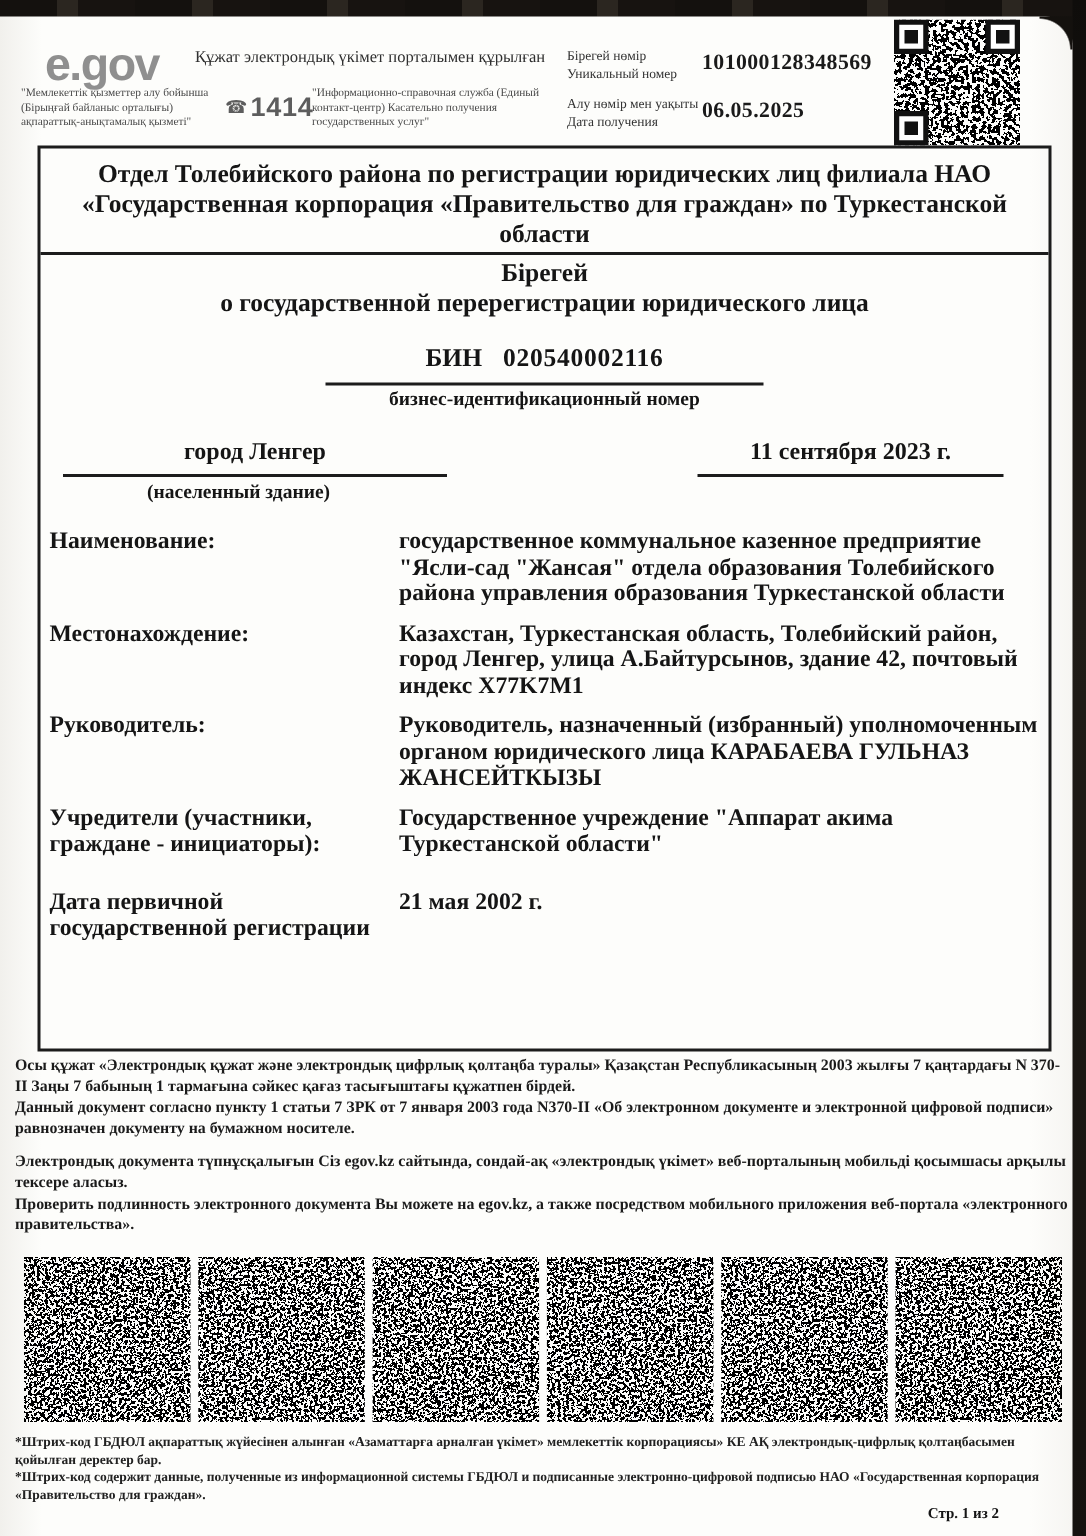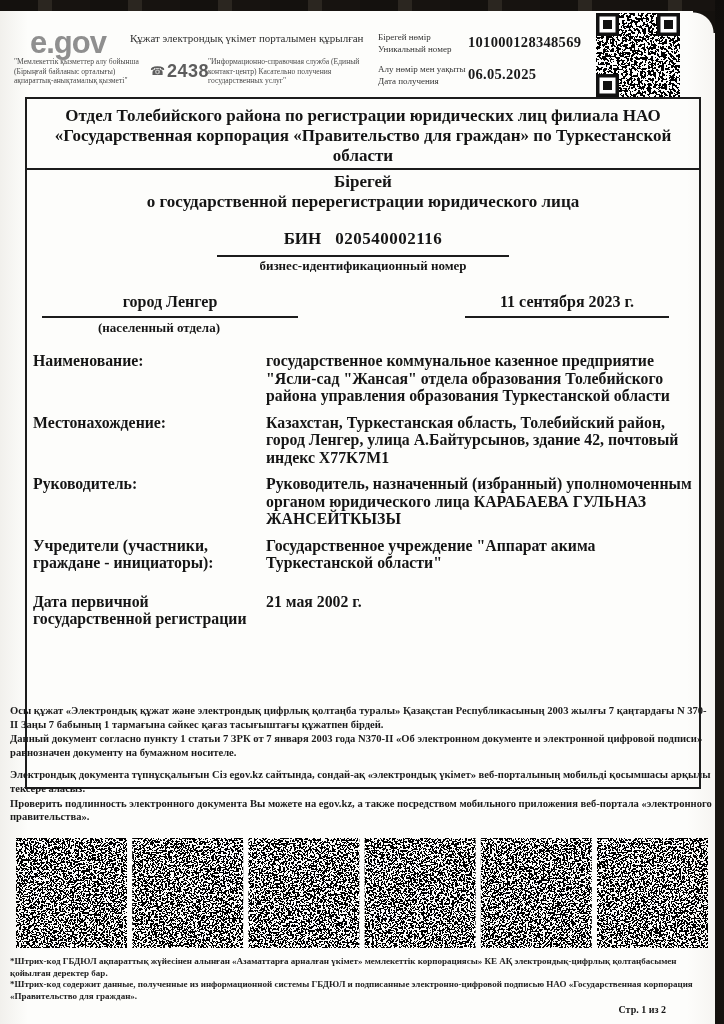--- a/index.html
+++ b/index.html
@@ -23,21 +23,21 @@
   .contact-kz{position:absolute;left:14px;top:46px;width:138px;font-size:7.6px;line-height:9.6px;color:#4a4a4a;}
   .phone{position:absolute;left:150px;top:50px;color:#5d5d5d;font-family:"Liberation Sans","DejaVu Sans",sans-serif;}
   .phone .ph-icon{font-size:12px;vertical-align:2px;margin-right:2px;}
   .phone .ph-num{font-size:18px;font-weight:bold;letter-spacing:.5px;}
   .contact-ru{position:absolute;left:208px;top:46px;width:172px;font-size:7.6px;line-height:9.6px;color:#4a4a4a;}
   .meta-label{position:absolute;left:378px;font-size:9px;line-height:12px;color:#333;}
   .meta-value{position:absolute;left:468px;font-size:14.5px;font-weight:bold;color:#1a1a1a;letter-spacing:.3px;}
   .qr{position:absolute;left:596px;top:2px;}
 
   
-  .box{position:absolute;left:25px;top:86px;width:676px;height:692px;border:2px solid #1c1c1c;
+  .box{position:absolute;left:25px;top:86px;width:676px;height:604px;border:2px solid #1c1c1c;
     box-sizing:border-box;padding:6px 4px 0 4px;}
   .authority{margin:1px auto 0;max-width:652px;text-align:center;font-size:17px;line-height:20px;font-weight:bold;}
   .rule-full{border:0;border-top:2px solid #1c1c1c;margin:2px -4px 0 -4px;}
   .cert-title{margin-top:2px;text-align:center;font-size:17px;line-height:20px;font-weight:bold;}
   .cert-subtitle{text-align:center;font-size:17px;line-height:20px;font-weight:bold;}
   .bin-row{margin-top:17px;text-align:center;font-size:17px;font-weight:bold;}
   .bin-row .bin-num{margin-left:14px;letter-spacing:.5px;}
   .bin-rule{border:0;border-top:2px solid #1c1c1c;width:292px;margin:6px auto 0;}
   .bin-caption{margin-top:1px;text-align:center;font-size:13px;font-weight:bold;}
   .city-date{position:relative;margin-top:19px;height:46px;}
@@ -103,21 +103,21 @@
 
 <div class="page">
 <div class="content">
 
   <div class="logo">e.gov</div>
   <div class="created">
     <div>Құжат электрондық үкімет порталымен құрылған</div>
   </div>
   <div class="contact-kz">"Мемлекеттік қызметтер алу бойынша (Бірыңғай байланыс орталығы) ақпараттық-анықтамалық қызметі"</div>
   <div class="phone">
-    <span class="ph-icon">☎</span><span class="ph-num">2438</span>
+    <span class="ph-icon">☎</span><span class="ph-num">1414</span>
   </div>
   <div class="contact-ru">"Информационно-справочная служба (Единый контакт-центр) Касательно получения государственных услуг"</div>
 
   <div class="meta-label" style="top:20px;">
     <div>Бірегей нөмір</div>
     <div>Уникальный номер</div>
   </div>
   <div class="meta-value" style="top:23px;">101000128348569</div>
 
   <div class="meta-label" style="top:52px;">
@@ -154,21 +154,21 @@
     <div class="cert-subtitle">о государственной перерегистрации юридического лица</div>
 
     <div class="bin-row">
       <span>БИН</span><span class="bin-num">020540002116</span>
     </div>
     <hr class="bin-rule">
     <div class="bin-caption">бизнес-идентификационный номер</div>
 
     <div class="city-date">
       <div class="city-block">город Ленгер</div>
-      <div class="city-caption">(населенный отдела)</div>
+      <div class="city-caption">(населенный здание)</div>
       <div class="date-block">11 сентября 2023 г.</div>
     </div>
 
     <div class="fields">
       <div class="field-row">
         <div class="f-label">Наименование:</div>
         <div class="f-value">государственное коммунальное казенное предприятие "Ясли-сад "Жансая" отдела образования Толебийского района управления образования Туркестанской области</div>
       </div>
       <div class="field-row">
         <div class="f-label">Местонахождение:</div>

